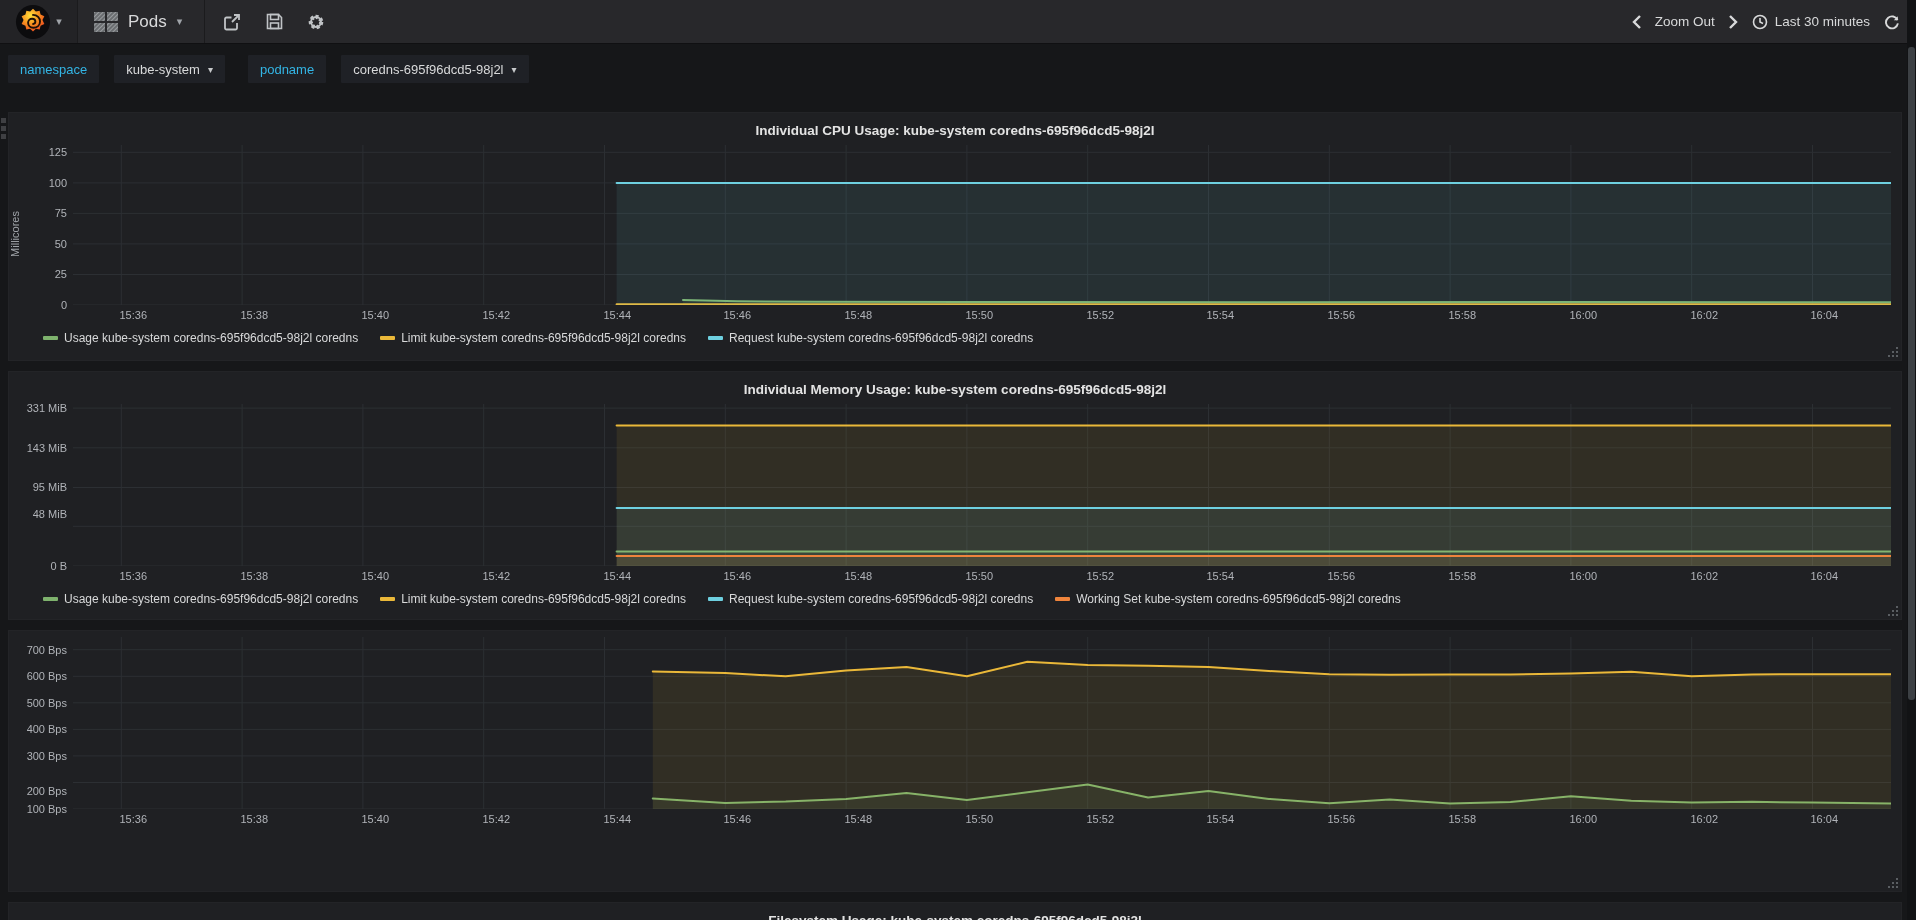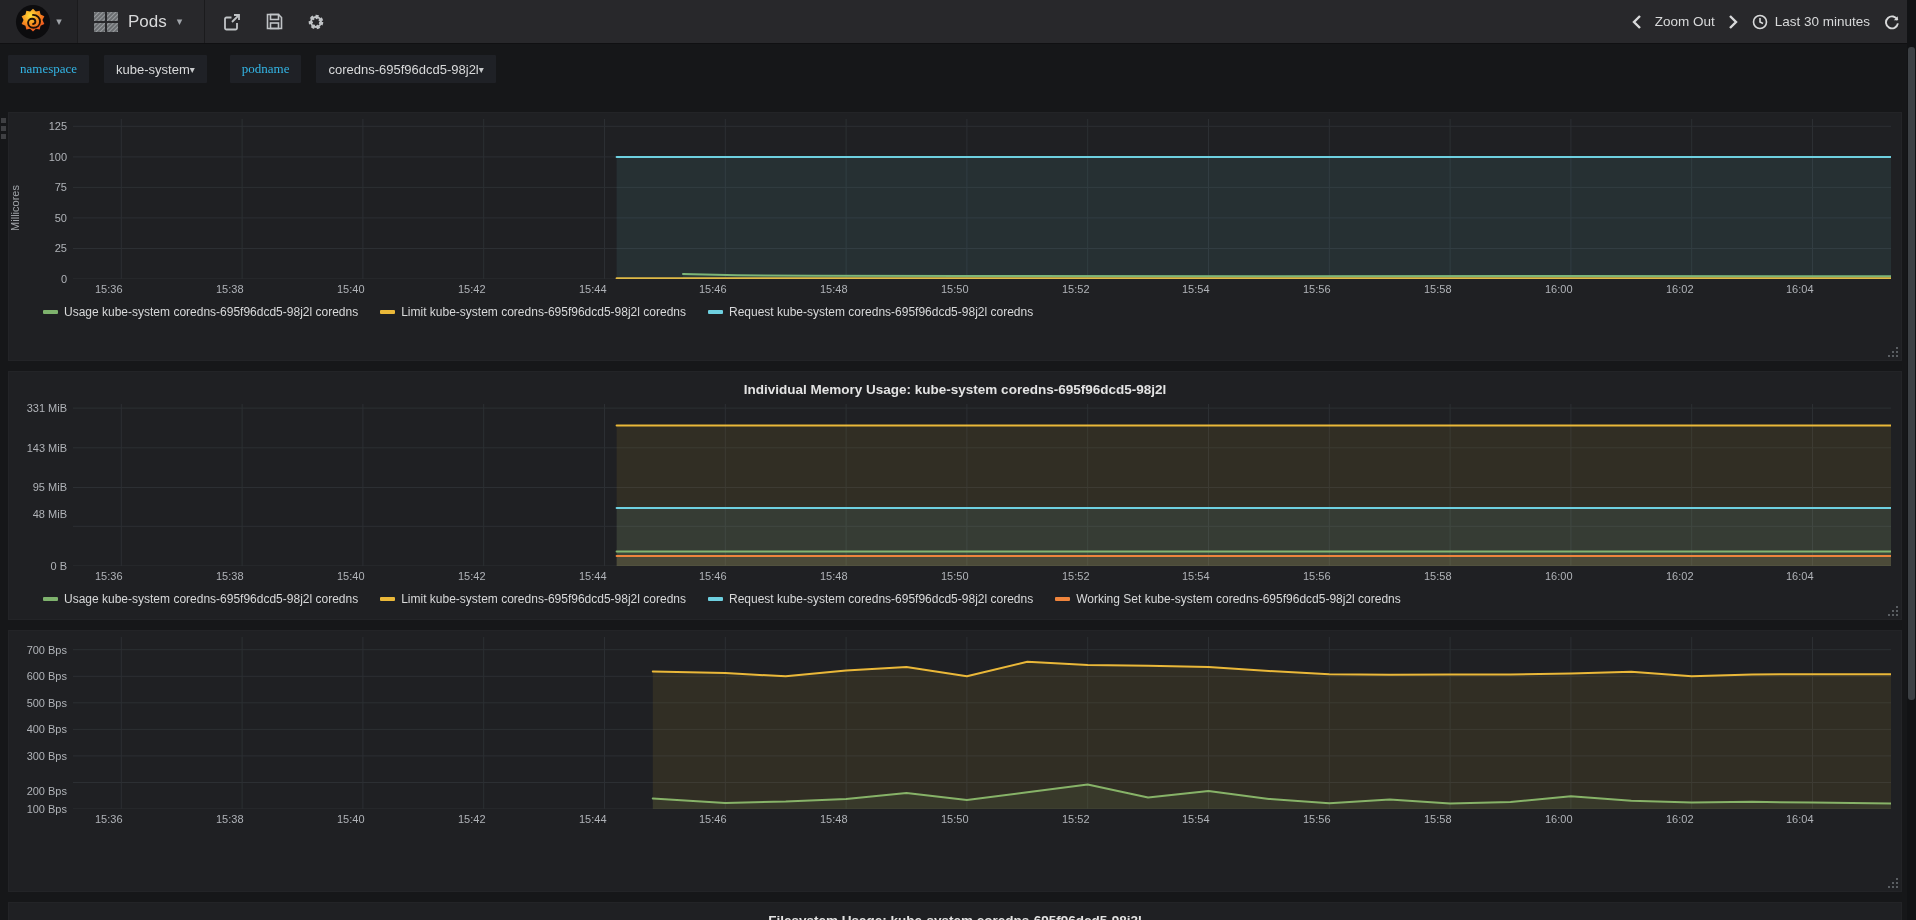--- a/index.html
+++ b/index.html
@@ -33,22 +33,22 @@
   }
   .nav-right { display:flex; align-items:center; gap:14px; padding-right:16px; font-size:13.5px; }
   .nav-right .tool { display:flex; align-items:center; gap:7px; cursor:pointer; color:#d8d9da; }
   
   .submenu { display:flex; align-items:center; height:50px; padding-left:8px; gap:15px; }
   .var-pair { display:flex; gap:15px; }
   .chip {
     background:#1f2126; height:28px; display:flex; align-items:center;
     padding:0 12px; font-size:13px; border-radius:1px;
   }
-  .chip.label { color:#33b5e5; cursor:default;font-family:Liberation Serif, serif; }
-  .chip.value { color:#d8d9da; cursor:pointer; }
+  .chip.label { color:#33b5e5; cursor:default; }
+  .chip.value { color:#d8d9da; cursor:pointer; gap:8px; }
   .chip.value .caret { font-size:10px; color:#c7c9cb; }
   
   .panel {
     position:absolute; left:8px; width:1894px; background:#1f2023;
     border:1px solid #232427;
   }
   .panel-title {
     height:26px; display:flex; align-items:center; justify-content:center;
     font-size:13.5px; font-weight:bold; color:#e3e3e3; padding-top:8px; cursor:pointer;
   }
@@ -59,21 +59,21 @@
     position:absolute; right:0; transform:translateY(-50%);
     font-size:11px; color:#b0b3b8; white-space:nowrap;
   }
   .axis-ylabel {
     position:absolute; left:-58px; top:50%;
     transform:translate(-50%,-50%) rotate(-90deg); transform-origin:center;
     font-size:11px; color:#9fa3a8; white-space:nowrap;
   }
   .xlabels { position:relative; height:18px; }
   .xlabels span {
-    position:absolute; top:4px; width:52px; margin-left:-26px; text-align:left;
+    position:absolute; top:4px; width:52px; margin-left:-26px; text-align:right;
     font-size:11px; color:#b0b3b8;
   }
   .legend { display:flex; flex-wrap:wrap; margin:8px 0 0 34px; gap:22px; padding-bottom:6px; }
   .legend .li { display:inline-flex; align-items:center; gap:6px; font-size:12px; color:#d8d9da; cursor:pointer; }
   .legend .li i { display:inline-block; width:15px; height:4px; border-radius:1px; }
   
   .row-grip { position:absolute; left:1px; width:5px; display:flex; flex-direction:column; gap:3px; cursor:move; }
   .row-grip b { width:5px; height:5px; background:#3f4043; display:block; }
   .resize-grip { position:absolute; right:2px; bottom:2px; cursor:nwse-resize; }
   
@@ -206,20 +206,21 @@
   </div>
 </div>
 
 <div class="row-grip" style="top:118px;">
     <b></b>
     <b></b>
     <b></b>
   </div>
 
 <div class="panel" style="top:112px; height:249px;">
+  <div class="panel-title">Individual CPU Usage: kube-system coredns-695f96dcd5-98j2l</div>
   <div class="chart-wrap">
     <div class="axis-ylabel">Millicores</div>
     <div class="chart-area" style="height:160px;">
         <svg width="1818" height="160">
           <line x1="48.3" y1="0" x2="48.3" y2="160" stroke="#2c2f33" stroke-width="1"></line>
           <line x1="169.1" y1="0" x2="169.1" y2="160" stroke="#2c2f33" stroke-width="1"></line>
           <line x1="289.9" y1="0" x2="289.9" y2="160" stroke="#2c2f33" stroke-width="1"></line>
           <line x1="410.7" y1="0" x2="410.7" y2="160" stroke="#2c2f33" stroke-width="1"></line>
           <line x1="531.5" y1="0" x2="531.5" y2="160" stroke="#2c2f33" stroke-width="1"></line>
           <line x1="652.3" y1="0" x2="652.3" y2="160" stroke="#2c2f33" stroke-width="1"></line>

